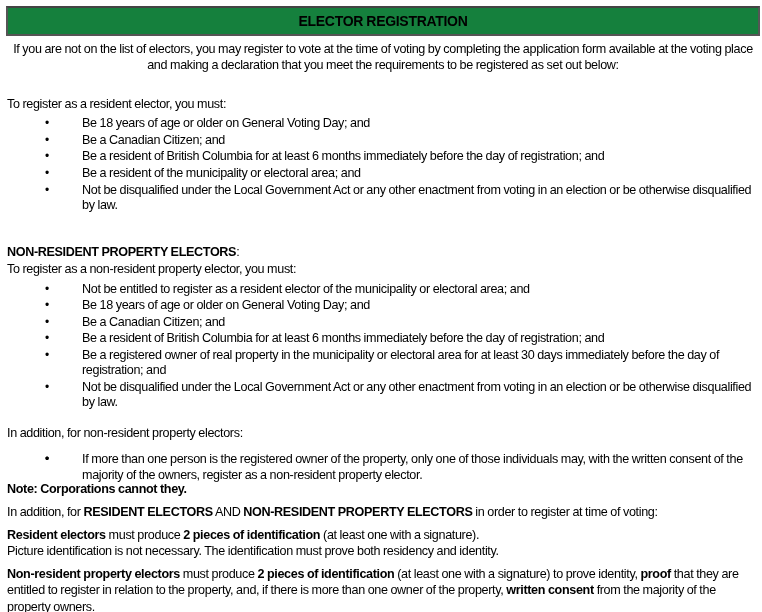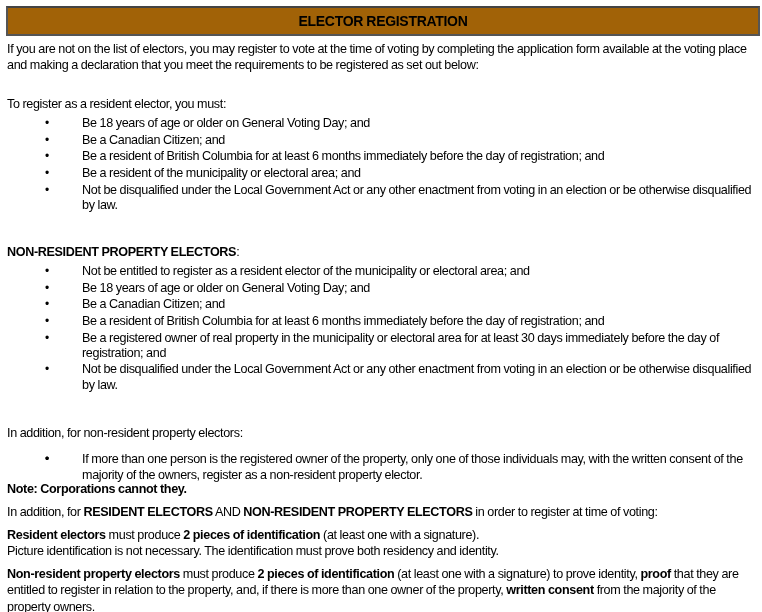--- a/index.html
+++ b/index.html
@@ -23,21 +23,21 @@
     left: 0;
     top: 0;
     width: 762px;
   }
   .title-box {
     position: absolute;
     left: 6px;
     top: 6px;
     width: 750px;
     height: 26px;
-    background: #a16207;
+    background: #15803d;
     border: 2px solid #555555;
     border-top-color: #444;
     display: flex;
     align-items: center;
     justify-content: center;
   }
   .title-box span {
     font-weight: bold;
     font-size: 14px;
     letter-spacing: -0.3px;
@@ -70,35 +70,36 @@
 </style>
 </head>
 <body>
 
 <div class="page">
 
   <div class="title-box">
     <span>ELECTOR REGISTRATION</span>
   </div>
 
-  <div class="block" style="top:41px;">If you are not on the list of electors, you may register to vote at the time of voting by completing the application form available at the voting place and making a declaration that you meet the requirements to be registered as set out below:</div>
+  <div class="block" style="top:41px;text-align:center;">If you are not on the list of electors, you may register to vote at the time of voting by completing the application form available at the voting place and making a declaration that you meet the requirements to be registered as set out below:</div>
 
   <div class="block" style="top:80px;">
     <div style="margin-top:16px;">To register as a resident elector, you must:</div>
     <ul class="bullets" style="margin-top:4px;">
       <li><span class="dot">•</span><span>Be 18 years of age or older on General Voting Day; and</span></li>
       <li><span class="dot">•</span><span>Be a Canadian Citizen; and</span></li>
       <li><span class="dot">•</span><span>Be a resident of British Columbia for at least 6 months immediately before the day of registration; and</span></li>
       <li><span class="dot">•</span><span>Be a resident of the municipality or electoral area; and</span></li>
       <li><span class="dot">•</span><span>Not be disqualified under the </span><span class="ital">Local Government Act</span><span> or any other enactment from voting in an election or be otherwise disqualified by law.</span></li>
     </ul>
   </div>
 
   <div class="block" style="top:244px;">
     <div><span class="bold">NON-RESIDENT PROPERTY ELECTORS</span><span>:</span></div>
+    <div style="margin-top:1px;">To register as a non-resident property elector, you must:</div>
     <ul class="bullets" style="margin-top:4px;">
       <li><span class="dot">•</span><span>Not be entitled to register as a resident elector of the municipality or electoral area; and</span></li>
       <li><span class="dot">•</span><span>Be 18 years of age or older on General Voting Day; and</span></li>
       <li><span class="dot">•</span><span>Be a Canadian Citizen; and</span></li>
       <li><span class="dot">•</span><span>Be a resident of British Columbia for at least 6 months immediately before the day of registration; and</span></li>
       <li><span class="dot">•</span><span>Be a registered owner of real property in the municipality or electoral area for at least 30 days immediately before the day of registration; and</span></li>
       <li><span class="dot">•</span><span>Not be disqualified under the </span><span class="ital">Local Government Act</span><span> or any other enactment from voting in an election or be otherwise disqualified by law.</span></li>
     </ul>
   </div>
 

